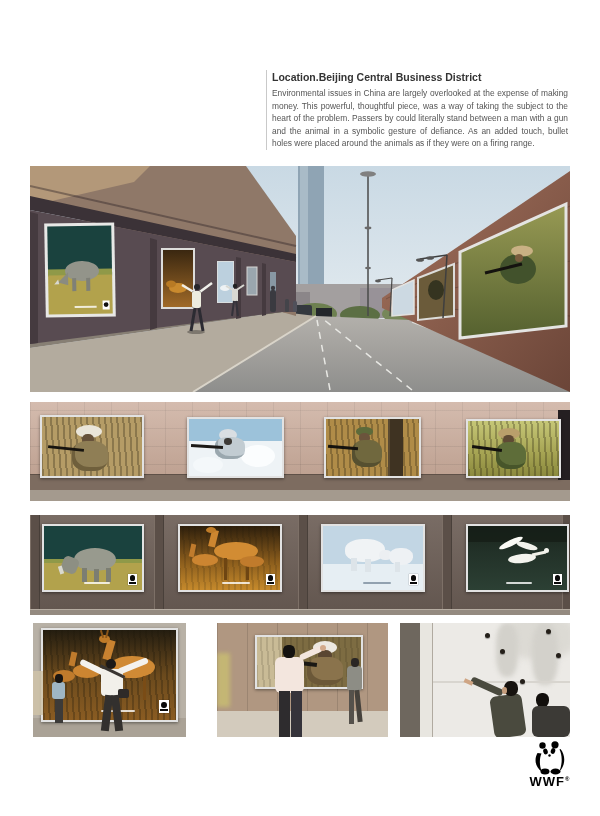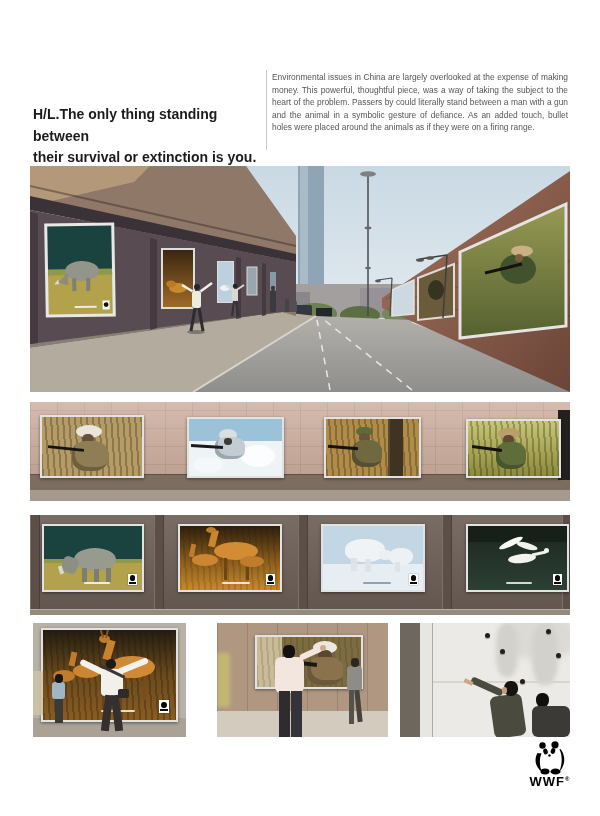--- a/index.html
+++ b/index.html
@@ -32,26 +32,23 @@
   .shape{position:absolute;}
   
   .wwftext{font-size:13px;font-weight:bold;color:#000;letter-spacing:1px;text-align:center;line-height:1;}
   .reg{font-size:6px;vertical-align:super;}
 </style>
 </head>
 <body>
 
 <div id="page">
 
-  <div class="abs headline">
-    <div>H/L.The only thing standing between</div>
-    <div>their survival or extinction is you.</div>
-  </div>
   <div class="abs vdivider"></div>
   <div class="abs locblock">
+    <p class="loctitle">Location.Beijing Central Business District</p>
     <p class="locbody">Environmental issues in China are largely overlooked at the expense of making money. This powerful, thoughtful piece, was a way of taking the subject to the heart of the problem. Passers by could literally stand between a man with a gun and the animal in a symbolic gesture of defiance. As an added touch, bullet holes were placed around the animals as if they were on a firing range.</p>
   </div>
 
   <svg class="abs" style="left:30px;top:166px;" width="540" height="226" viewBox="0 0 540 226">
     <defs>
       <linearGradient id="skyG" x1="0" y1="0" x2="0" y2="1">
         <stop offset="0" stop-color="#c9d9e4"></stop>
           <stop offset="1" stop-color="#eef2f4"></stop>
       </linearGradient>
       <linearGradient id="roadG" x1="0" y1="1" x2="0" y2="0">

